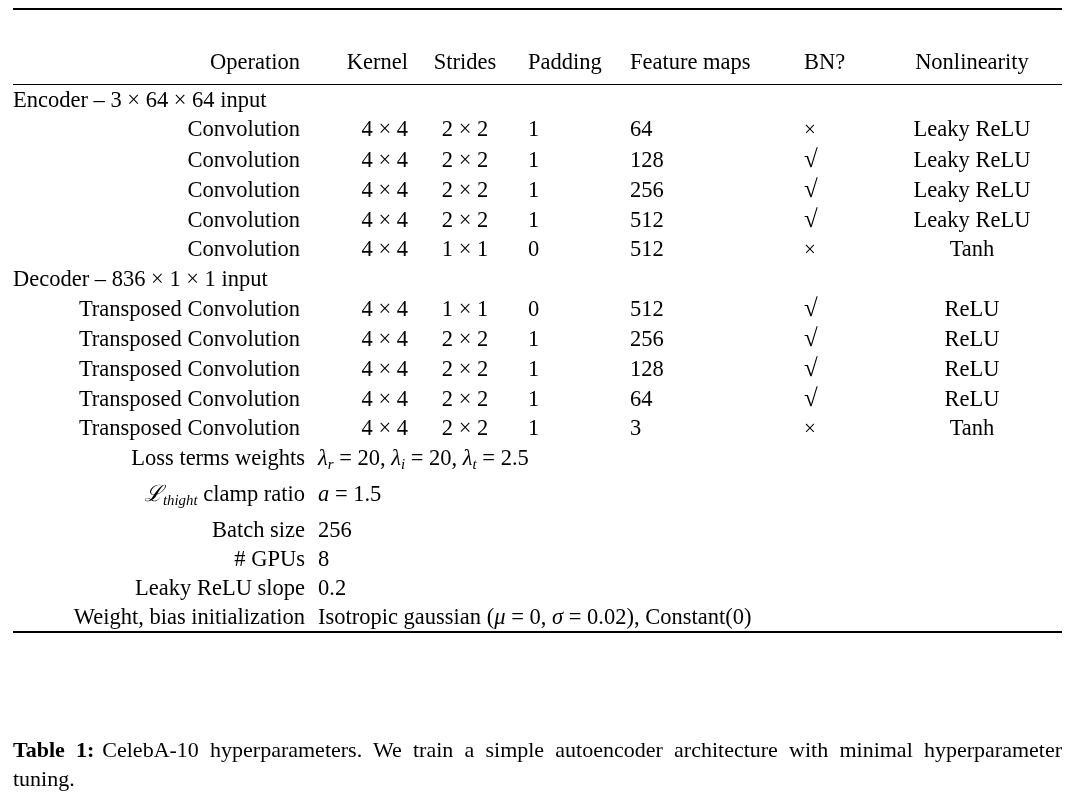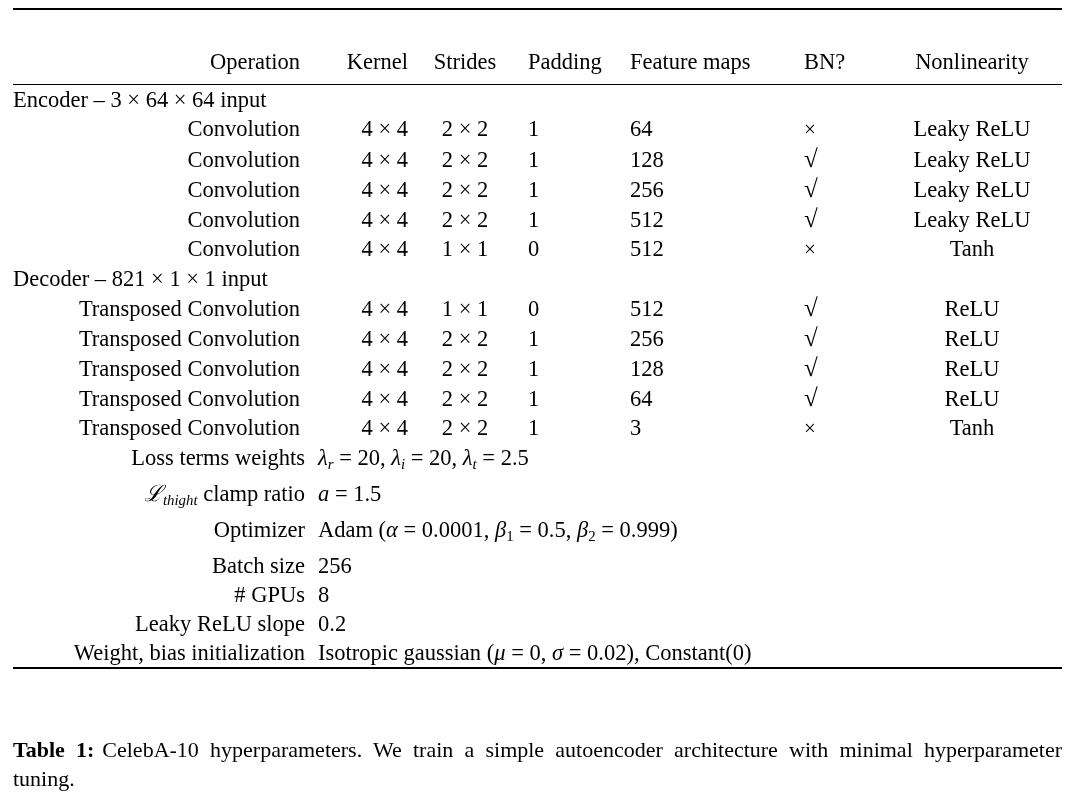--- a/index.html
+++ b/index.html
@@ -213,21 +213,21 @@
           <td class="op">Convolution</td>
           <td class="ker">4 × 4</td>
           <td class="str">1 × 1</td>
           <td class="pad">0</td>
           <td class="fm">512</td>
           <td class="bn cross">×</td>
           <td class="nl">Tanh</td>
         </tr>
 
         <tr class="section-row">
-          <td class="section-label" colspan="7">Decoder – 821 × 1 × 1 input</td>
+          <td class="section-label" colspan="7">Decoder – 836 × 1 × 1 input</td>
         </tr>
 
         <tr>
           <td class="op">Transposed Convolution</td>
           <td class="ker">4 × 4</td>
           <td class="str">1 × 1</td>
           <td class="pad">0</td>
           <td class="fm">512</td>
           <td class="bn chk">√</td>
           <td class="nl">ReLU</td>
@@ -271,24 +271,20 @@
 
         <tr class="param">
           <td class="op">Loss terms weights</td>
           <td class="val" colspan="6"><span class="mi">λ</span><span class="sub">r</span> = 20, <span class="mi">λ</span><span class="sub">i</span> = 20, <span class="mi">λ</span><span class="sub">t</span> = 2.5</td>
         </tr>
         <tr class="param">
           <td class="op"><span class="cal">ℒ</span><span class="sub">thight</span> clamp ratio</td>
           <td class="val" colspan="6"><span class="mi">a</span> = 1.5</td>
         </tr>
         <tr class="param">
-          <td class="op">Optimizer</td>
-          <td class="val" colspan="6">Adam (<span class="mi">α</span> = 0.0001, <span class="mi">β</span><span class="subn">1</span> = 0.5, <span class="mi">β</span><span class="subn">2</span> = 0.999)</td>
-        </tr>
-        <tr class="param">
           <td class="op">Batch size</td>
           <td class="val" colspan="6">256</td>
         </tr>
         <tr class="param">
           <td class="op"># GPUs</td>
           <td class="val" colspan="6">8</td>
         </tr>
         <tr class="param">
           <td class="op">Leaky ReLU slope</td>
           <td class="val" colspan="6">0.2</td>

